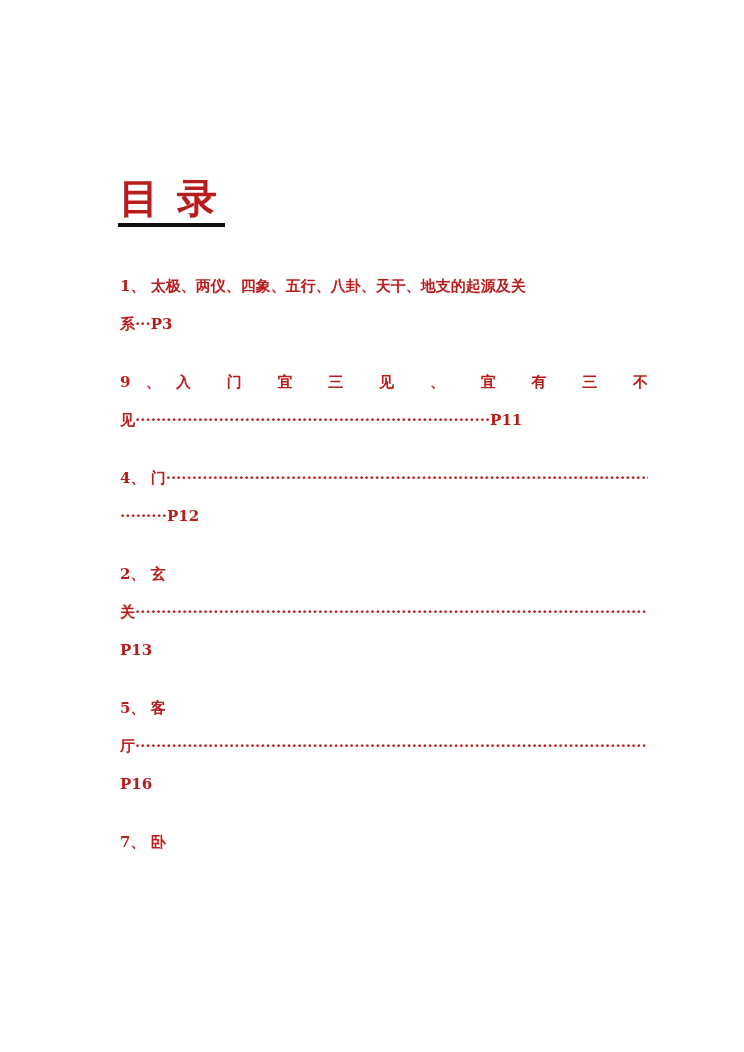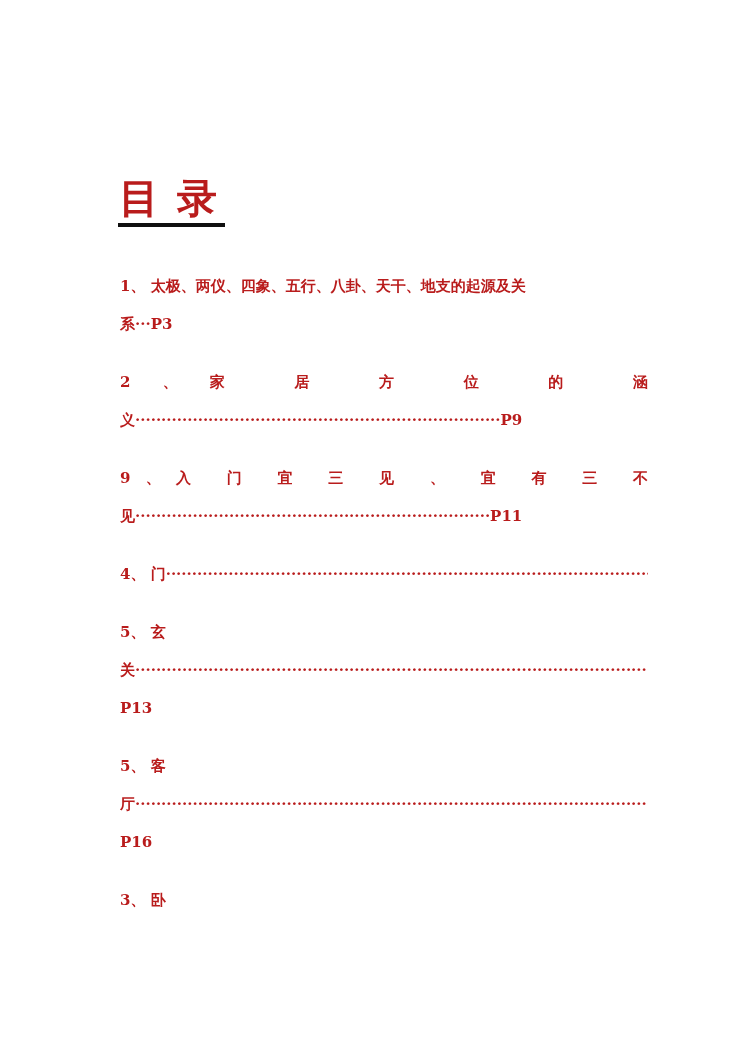--- a/index.html
+++ b/index.html
@@ -56,44 +56,41 @@
 
   <div class="doc-title">目 录</div>
 
   <div class="entries">
 
     <div class="entry">
       <div class="tline">1、 太极、两仪、四象、五行、八卦、天干、地支的起源及关</div>
       <div class="tline">系···P3</div>
     </div>
 
-    <div class="entry">
-      <div class="tline justify">2、家 居 方 位 的 涵</div>
-      <div class="tline fill">义······································································P9</div>
-    </div>
 
     <div class="entry">
       <div class="tline justify">9、入 门 宜 三 见 、 宜 有 三 不</div>
       <div class="tline fill">见····································································P11</div>
     </div>
 
     <div class="entry">
       <div class="tline fill">4、 门···········································································································</div>
+      <div class="tline">·········P12</div>
     </div>
 
     <div class="entry">
-      <div class="tline">5、 玄</div>
+      <div class="tline">2、 玄</div>
       <div class="tline fill">关···········································································································</div>
       <div class="tline">P13</div>
     </div>
 
     <div class="entry">
       <div class="tline">5、 客</div>
       <div class="tline fill">厅···········································································································</div>
       <div class="tline">P16</div>
     </div>
 
     <div class="entry">
-      <div class="tline">3、 卧</div>
+      <div class="tline">7、 卧</div>
     </div>
 
   </div>
 </div>
 
 </body></html>

